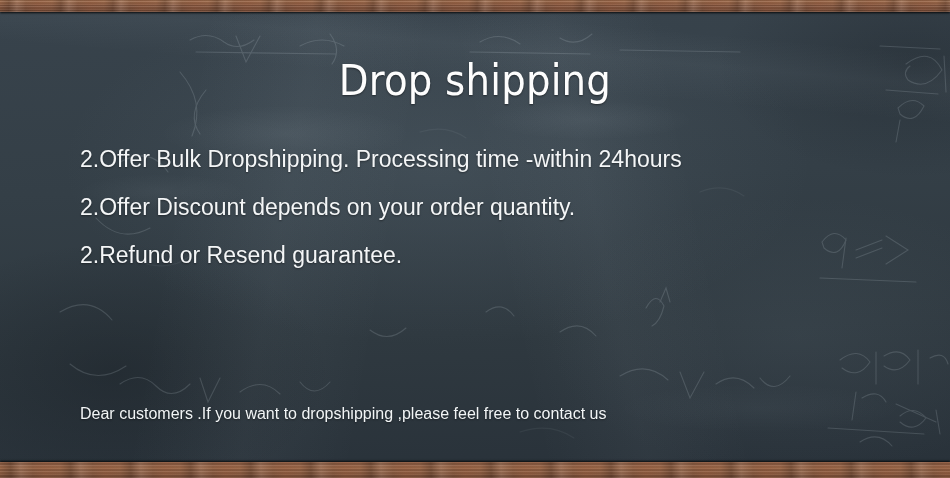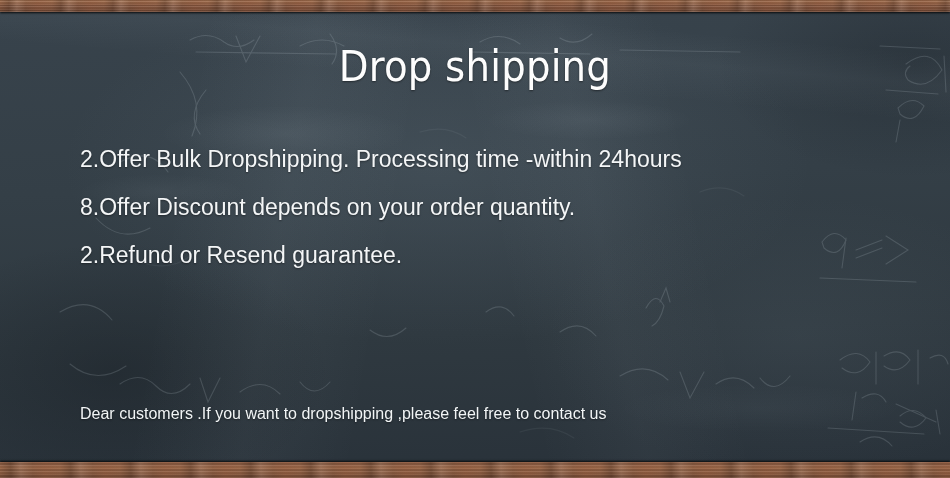--- a/index.html
+++ b/index.html
@@ -129,21 +129,21 @@
 
   
   .content {
     position: absolute;
     inset: 0;
     z-index: 3;
   }
 
   .title {
     position: absolute;
-    top: 28px;
+    top: 42px;
     left: 0;
     width: 950px;
     text-align: center;
     color: #fdfdfd;
     font-size: 43px;
     line-height: 52px;
     font-weight: 400;
     font-family: "DejaVu Sans Condensed", "Liberation Sans Narrow", "Liberation Sans", sans-serif;
     letter-spacing: 0.2px;
     text-shadow: 0 1px 2px rgba(0,0,0,0.45);
@@ -259,21 +259,21 @@
         </g>
       </svg>
     </div>
 
     <div class="content">
 
       <div class="title">Drop shipping</div>
 
       <div class="lines">
         <div class="line">2.Offer Bulk Dropshipping. Processing time -within 24hours</div>
-        <div class="line">8.Offer Discount depends on your order quantity.</div>
+        <div class="line">2.Offer Discount depends on your order quantity.</div>
         <div class="line">2.Refund or Resend guarantee.</div>
       </div>
 
       <div class="closing">Dear customers .If you want to dropshipping ,please feel free to contact us</div>
 
     </div>
   </div>
 
   <div class="wood wood-bottom"></div>
 

